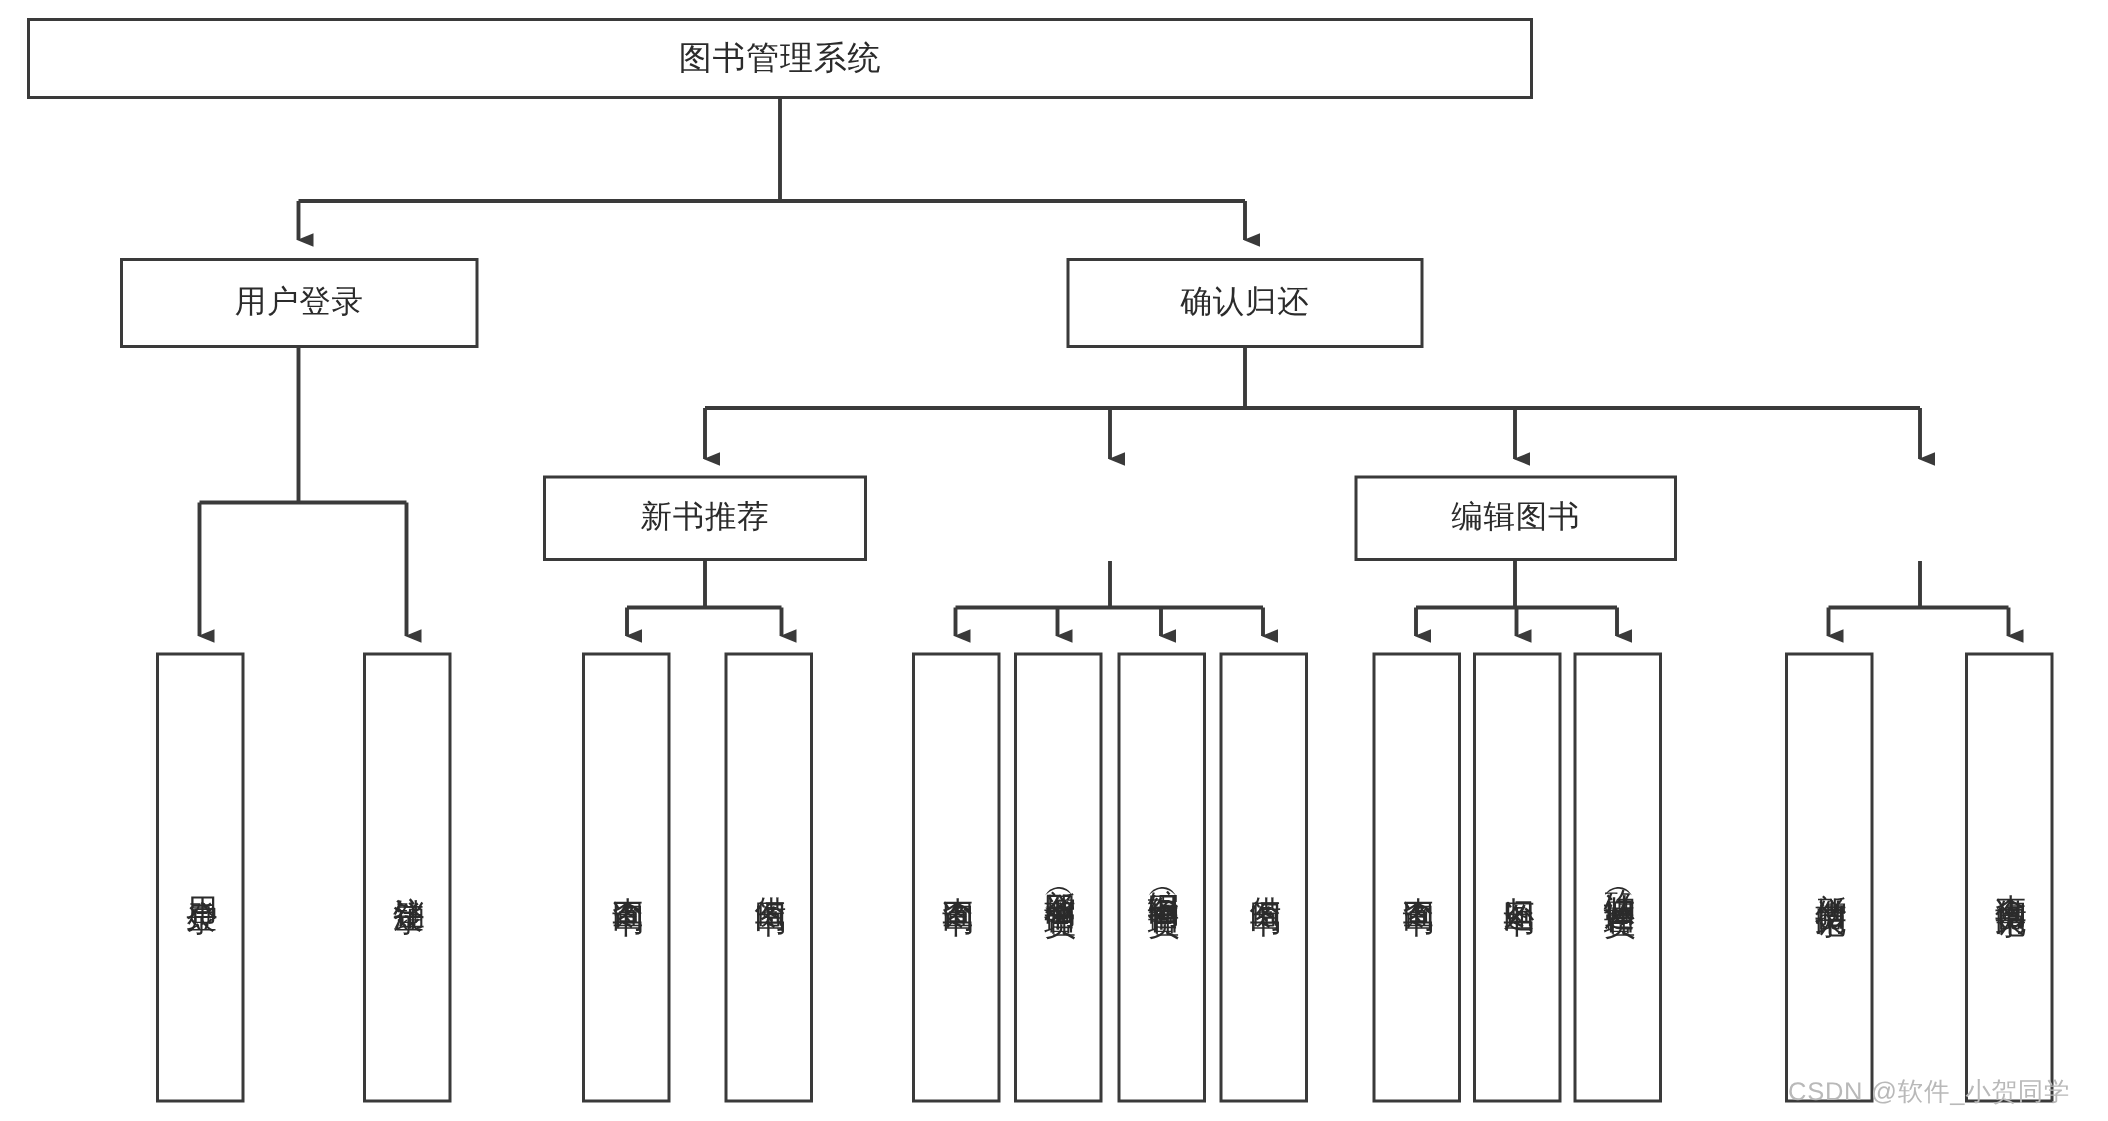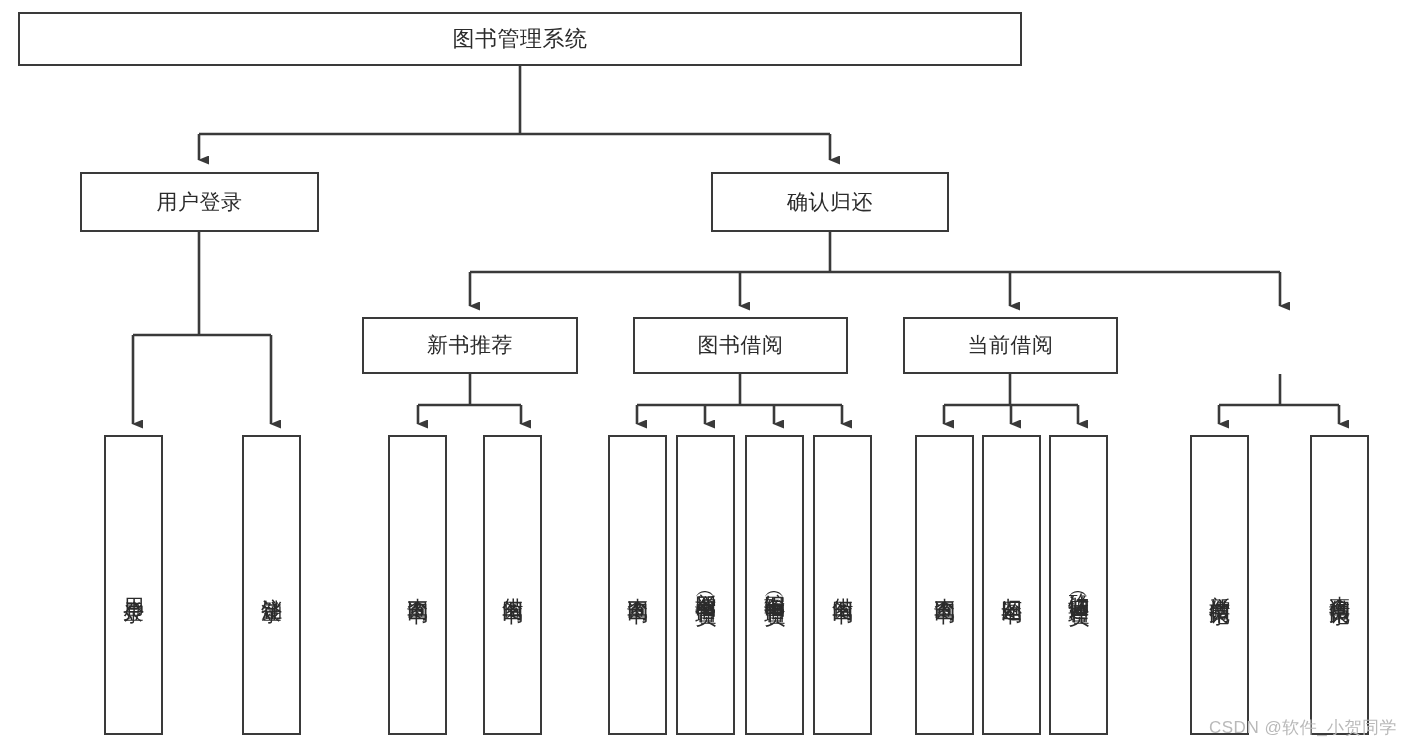--- a/index.html
+++ b/index.html
@@ -137,26 +137,23 @@
   </div>
 
   <div class="node horiz" style="left:711px; top:172px; width:238px; height:60px;">
     <span class="node-label">确认归还</span>
   </div>
 
   <div class="node horiz" style="left:362px; top:317px; width:216px; height:57px;">
     <span class="node-label">新书推荐</span>
   </div>
 
-  <div class="node horiz" style="left:633px; top:317px; width:215px; height:57px;">
-    <span class="node-label">图书借阅</span>
-  </div>
 
   <div class="node horiz" style="left:903px; top:317px; width:215px; height:57px;">
-    <span class="node-label">当前借阅</span>
+    <span class="node-label">编辑图书</span>
   </div>
 
 
   <div class="node vert" style="left:104px; top:435px; width:59px; height:300px;">
     <span class="node-label">用户登录</span>
   </div>
 
   <div class="node vert" style="left:242px; top:435px; width:59px; height:300px;">
     <span class="node-label">注销登录</span>
   </div>
@@ -198,15 +195,15 @@
   </div>
 
   <div class="node vert" style="left:1190px; top:435px; width:59px; height:300px;">
     <span class="node-label">新增借阅记录</span>
   </div>
 
   <div class="node vert" style="left:1310px; top:435px; width:59px; height:300px;">
     <span class="node-label">查询借阅记录</span>
   </div>
 
-  <div id="watermark" style="left:1192px; top:716px;padding-left:17px;">CSDN @软件_小贺同学</div>
+  <div id="watermark" style="left:1192px; top:716px;">CSDN @软件_小贺同学</div>
 
 </div>
 
 </body></html>

